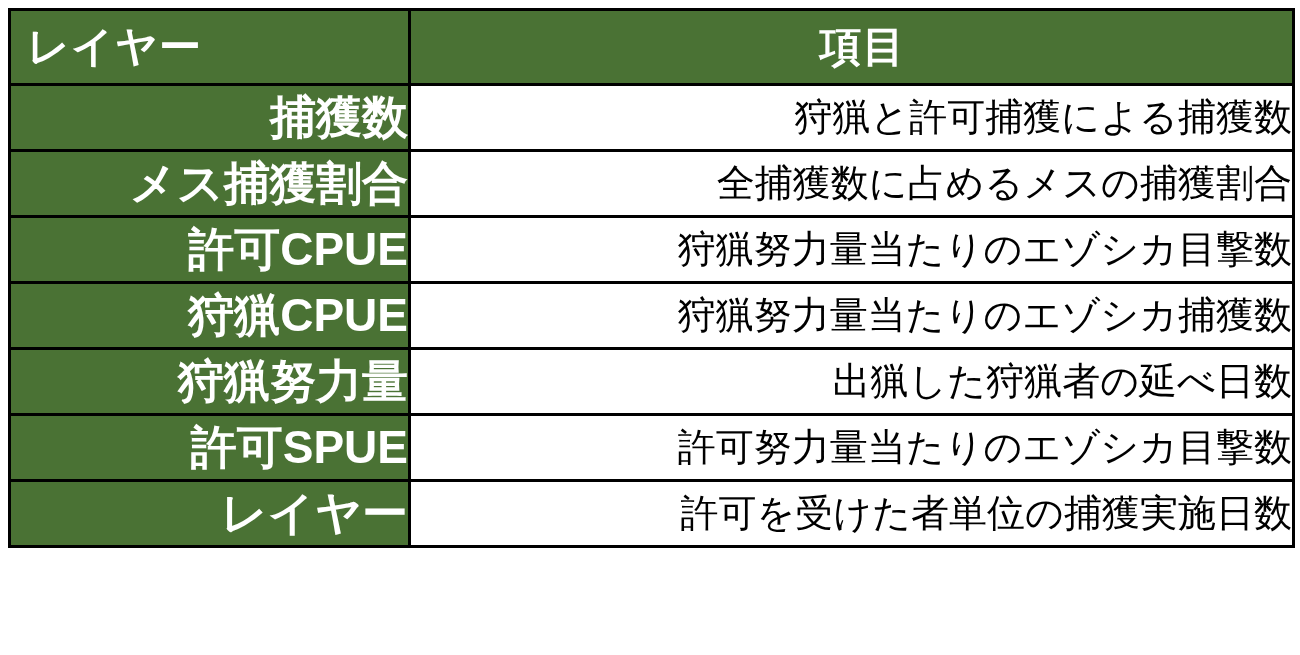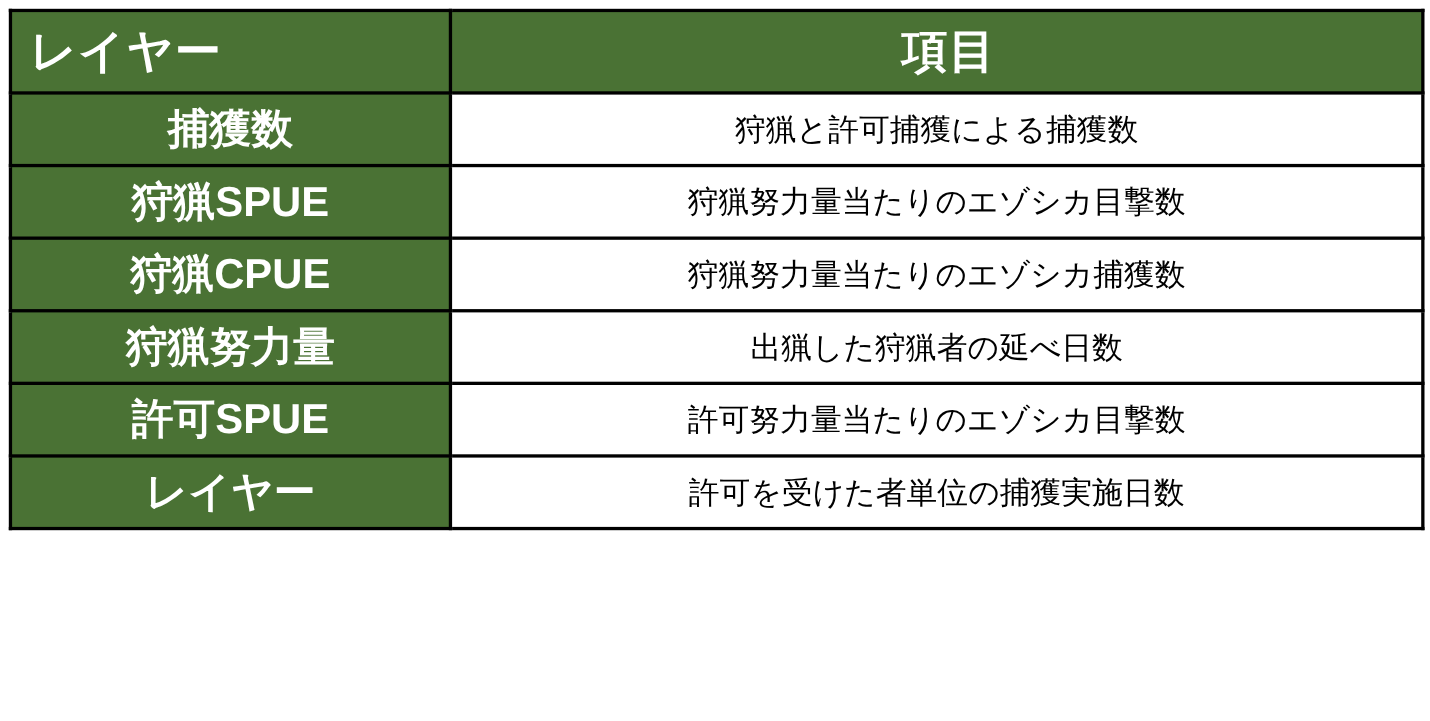--- a/index.html
+++ b/index.html
@@ -55,32 +55,32 @@
     text-align: center;
   }
 
   
   tbody tr td {
     height: 63px;
   }
   td.layer-cell {
     background: #4a7234;
     color: #ffffff;
-    font-size: 38px;
+    font-size: 46px;
     font-weight: bold;
-    text-align: center;
+    text-align: right;
     padding-left: 14px;
     white-space: nowrap;
     letter-spacing: 0px;
   }
   td.item-cell {
     background: #ffffff;
     color: #000000;
-    font-size: 28px;
-    text-align: center;
+    font-size: 38px;
+    text-align: right;
     padding-left: 20px;
     white-space: nowrap;
   }
 </style>
 </head>
 <body>
 
 <div class="page">
   <table class="layer-table">
     <colgroup>
@@ -92,21 +92,25 @@
         <th class="h1">レイヤー</th>
         <th class="h2">項目</th>
       </tr>
     </thead>
     <tbody>
       <tr>
         <td class="layer-cell">捕獲数</td>
         <td class="item-cell">狩猟と許可捕獲による捕獲数</td>
       </tr>
       <tr>
-        <td class="layer-cell">狩猟SPUE</td>
+        <td class="layer-cell">メス捕獲割合</td>
+        <td class="item-cell">全捕獲数に占めるメスの捕獲割合</td>
+      </tr>
+      <tr>
+        <td class="layer-cell">許可CPUE</td>
         <td class="item-cell">狩猟努力量当たりのエゾシカ目撃数</td>
       </tr>
       <tr>
         <td class="layer-cell">狩猟CPUE</td>
         <td class="item-cell">狩猟努力量当たりのエゾシカ捕獲数</td>
       </tr>
       <tr>
         <td class="layer-cell">狩猟努力量</td>
         <td class="item-cell">出猟した狩猟者の延べ日数</td>
       </tr>

